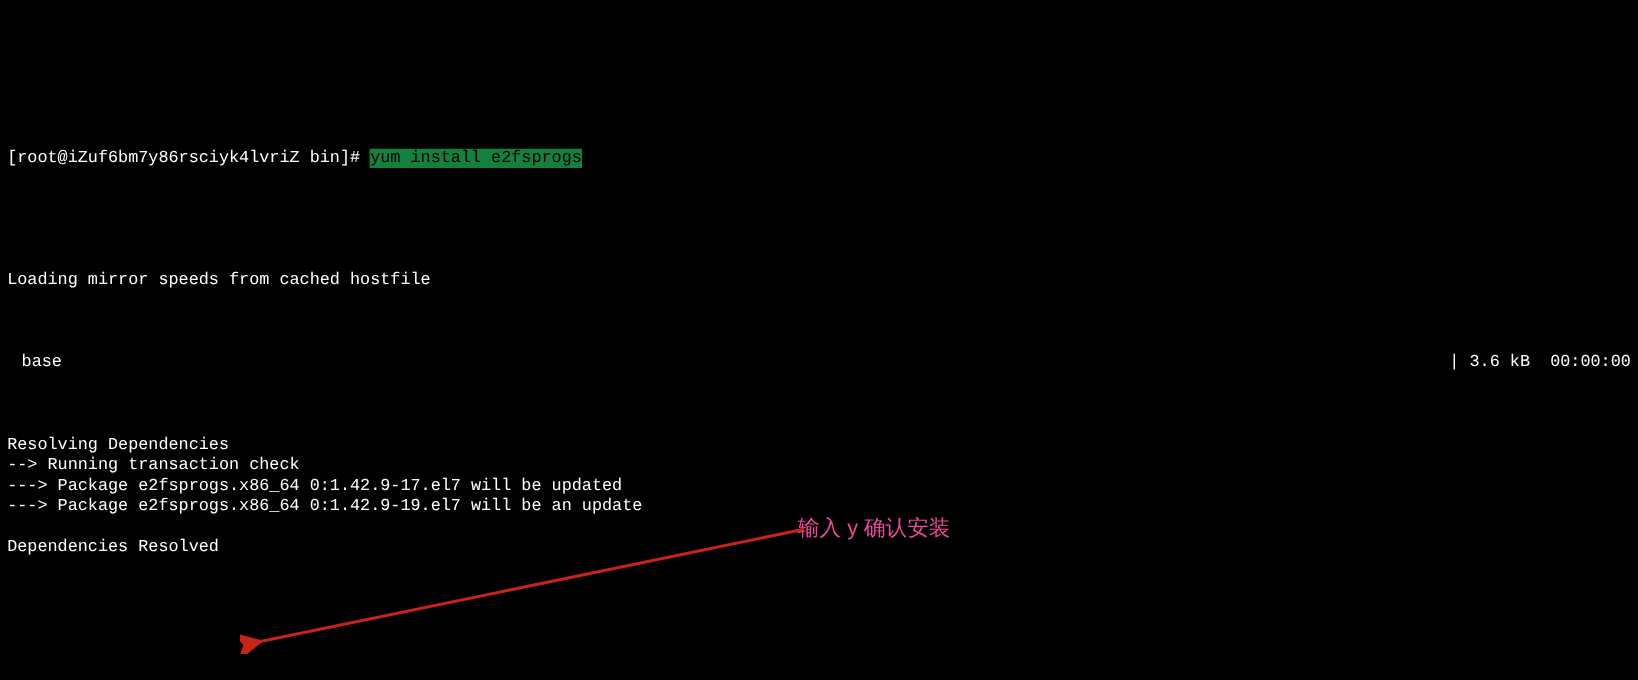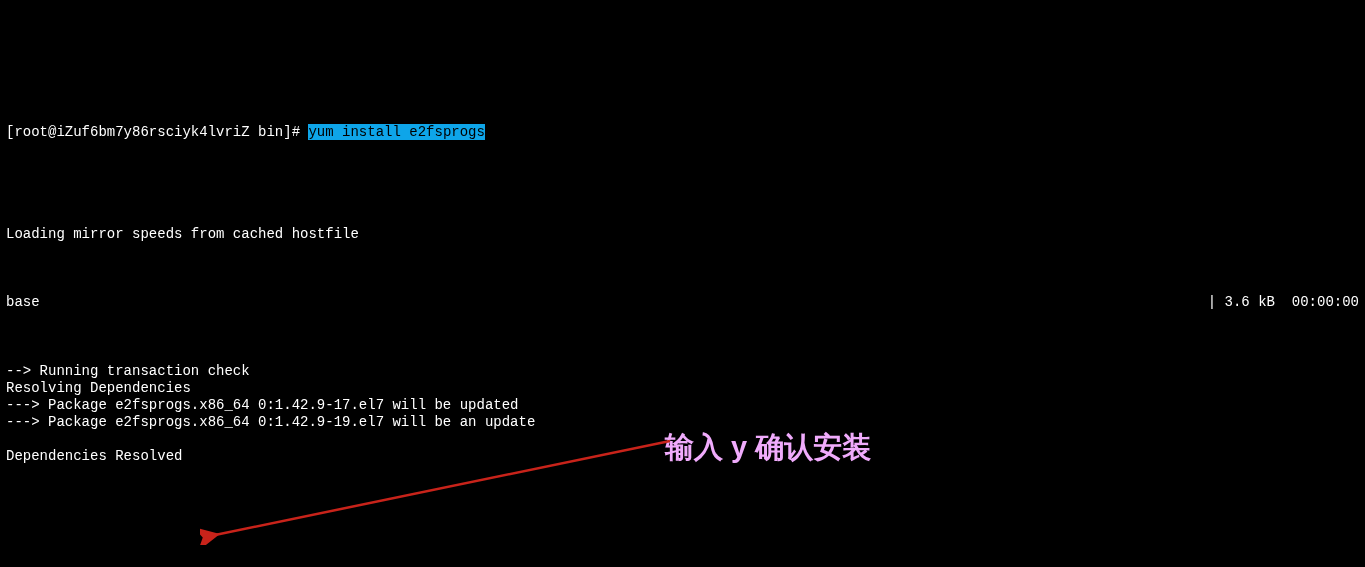--- a/index.html
+++ b/index.html
@@ -13,33 +13,34 @@
     width: 1365px;
     height: 567px;
     overflow: hidden;
     white-space: pre;
   }
   .terminal {
     padding: 4px 6px;
     position: relative;
   }
   .highlight {
-    background: #0ea5e9;
+    background: #15803d;
     color: #000;
   }
   .base-row {
     display: flex;
     justify-content: space-between;
+    margin-left: 12px;
   }
   .annotation {
     position: absolute;
-    color: #f0abfc;
+    color: #ec4899;
     font-family: sans-serif;
-    font-size: 29px;
-    font-weight: 700;
+    font-size: 18px;
+    font-weight: 400;
     white-space: nowrap;
   }
   .arrow {
     position: absolute;
     pointer-events: none;
   }
 </style>
 </head>
 <body>
 
@@ -48,21 +49,21 @@
 <div class="terminal">
   <div><span>[root@iZuf6bm7y86rsciyk4lvriZ bin]# </span><span class="highlight">yum install e2fsprogs</span></div>
 
   <div id="pre-resolve"><div>&nbsp;</div><div>&nbsp;</div><div>Loading mirror speeds from cached hostfile</div></div>
 
   <div class="base-row">
     <span>base</span>
     <span>| 3.6 kB  00:00:00</span>
   </div>
 
-  <div id="resolve-block"><div>--&gt; Running transaction check</div><div>Resolving Dependencies</div><div>---&gt; Package e2fsprogs.x86_64 0:1.42.9-17.el7 will be updated</div><div>---&gt; Package e2fsprogs.x86_64 0:1.42.9-19.el7 will be an update</div><div>&nbsp;</div><div>Dependencies Resolved</div><div>&nbsp;</div></div>
+  <div id="resolve-block"><div>Resolving Dependencies</div><div>--&gt; Running transaction check</div><div>---&gt; Package e2fsprogs.x86_64 0:1.42.9-17.el7 will be updated</div><div>---&gt; Package e2fsprogs.x86_64 0:1.42.9-19.el7 will be an update</div><div>&nbsp;</div><div>Dependencies Resolved</div><div>&nbsp;</div></div>
 
   
   
   
 
   
   
 
   
   

